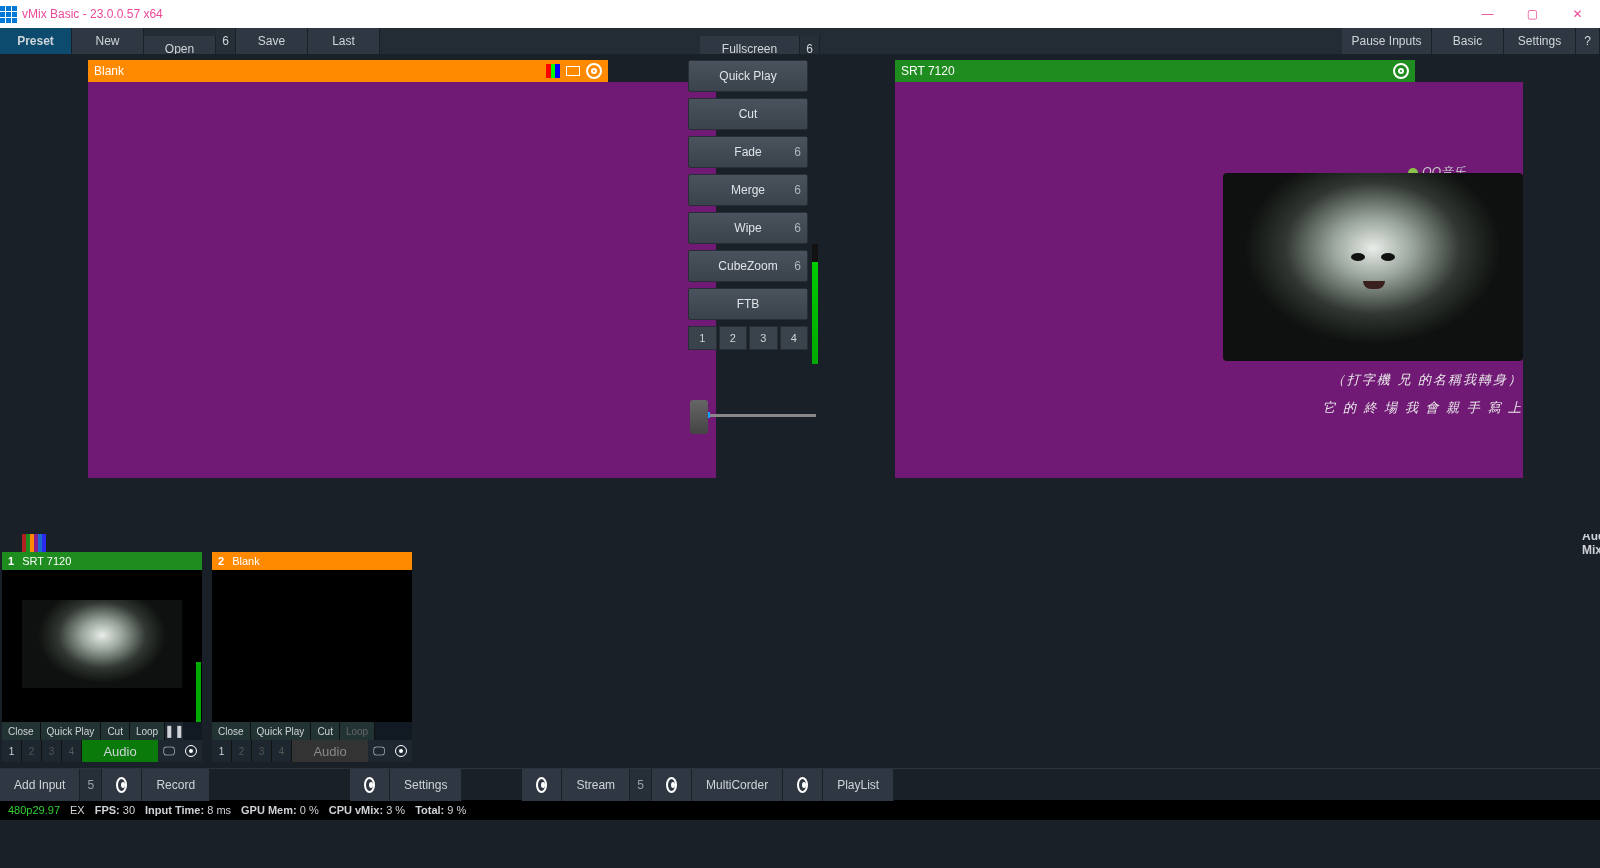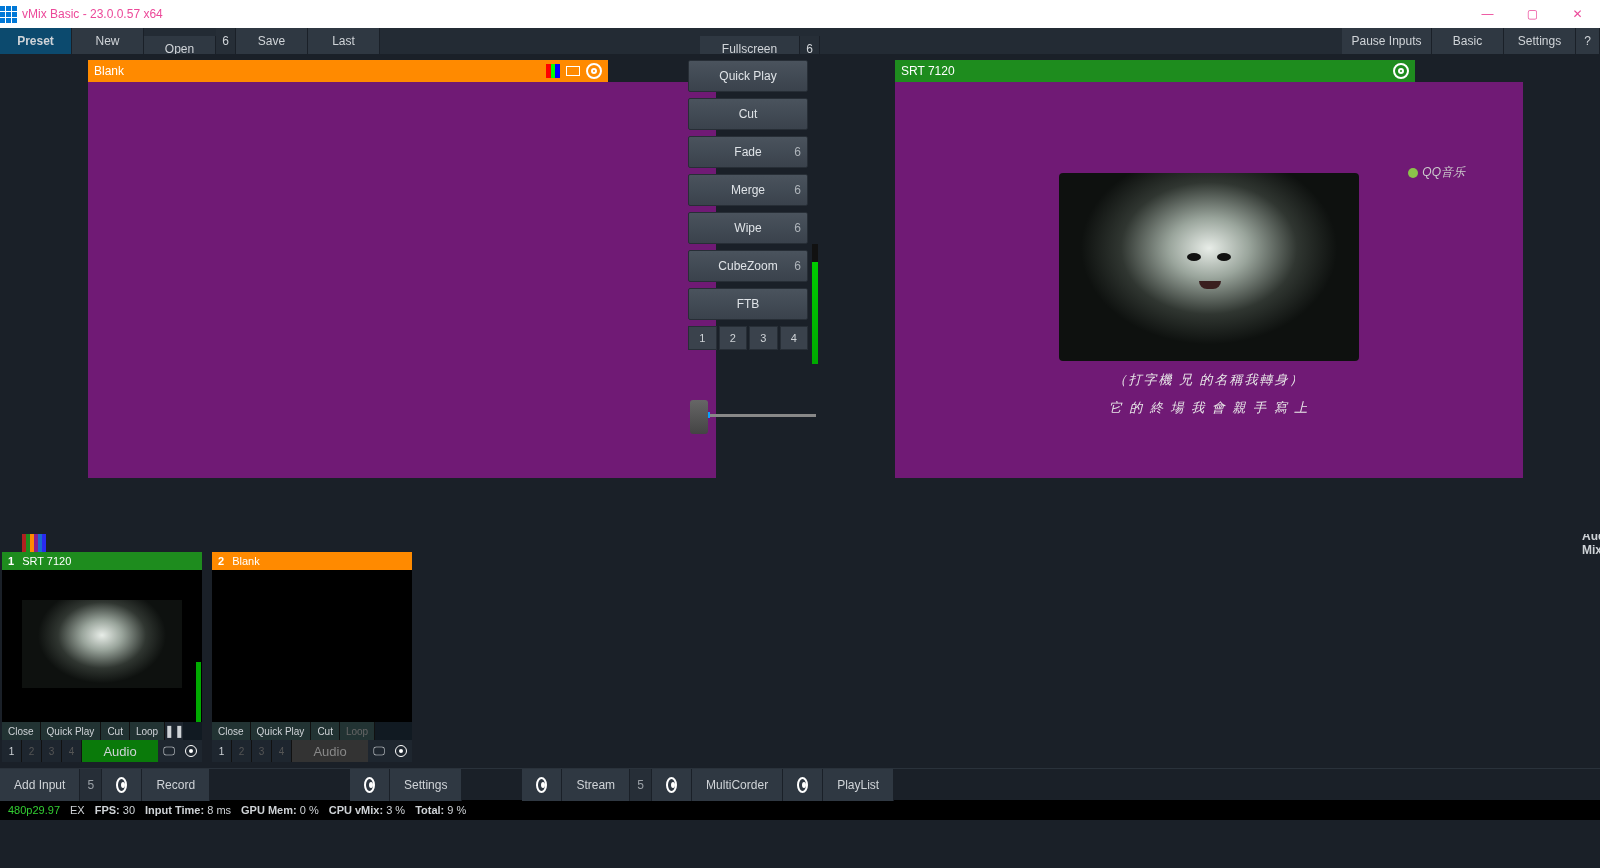--- a/index.html
+++ b/index.html
@@ -33,21 +33,21 @@
 .output  { left:895px; }
 .panelhdr { height:22px; display:flex; align-items:center; padding:0 6px; font-size:12px; color:#fff; }
 .panelhdr.orange { background:#ff8a00; }
 .panelhdr.green  { background:#1e8c1e; }
 .panelhdr .hicons { margin-left:auto; display:flex; gap:6px; align-items:center; }
 .vid { width:628px; height:396px; background:#701a75; position:relative; overflow:hidden;font-style:italic; }
 .gear { width:16px; height:16px; display:inline-block; border:2px solid #fff; border-radius:50%; position:relative; }
 .gear::after { content:""; position:absolute; inset:3px; border:2px solid #fff; border-radius:50%; }
 .rgbbox { width:14px; height:14px; background:linear-gradient(90deg,#f00 0 33%,#0f0 33% 66%,#00f 66%); }
 .rectbox { width:14px; height:10px; border:1px solid #fff; }
-.videoContent { position:absolute; inset:0; display:flex; flex-direction:column; align-items:center; justify-content:center; color:#ddd; }
+.videoContent { position:absolute; inset:0; display:flex; flex-direction:column; align-items:flex-end; justify-content:center; color:#ddd; }
 .qq { position:absolute; top:82px; right:58px; color:#ccc; font-size:12px; display:flex; align-items:center; gap:4px;}
 .qq .dot{ width:10px; height:10px; background:#8bc34a; border-radius:50%; }
 .face { width:300px; height:188px; background:radial-gradient(160px 120px at 50% 40%, #e8ede8 0, #9aa59c 25%, #303631 55%, #0e110f 80%); margin-top:30px; border-radius:4px; position:relative; }
 .face::before,.face::after{content:"";position:absolute;width:14px;height:8px;background:#111;border-radius:50%;}
 .face::before{left:128px;top:80px;} .face::after{left:158px;top:80px;}
 .face .mouth{position:absolute;left:140px;top:108px;width:22px;height:8px;background:#3a1f1f;border-radius:0 0 10px 10px;}
 .subs { color:#e8e8e8; font-size:13px; text-align:center; margin-top:10px; line-height:1.4; letter-spacing:2px;}
 
 .center-col { position:absolute; left:688px; top:6px; width:120px; }
 .center-col .cbtn { height:32px; background:linear-gradient(#4a535d,#3a424c); border:1px solid #272e36; display:flex; align-items:center; justify-content:center; margin-bottom:6px; cursor:pointer; border-radius:2px; position:relative; font-size:12px; color:#dfe3e7;}

